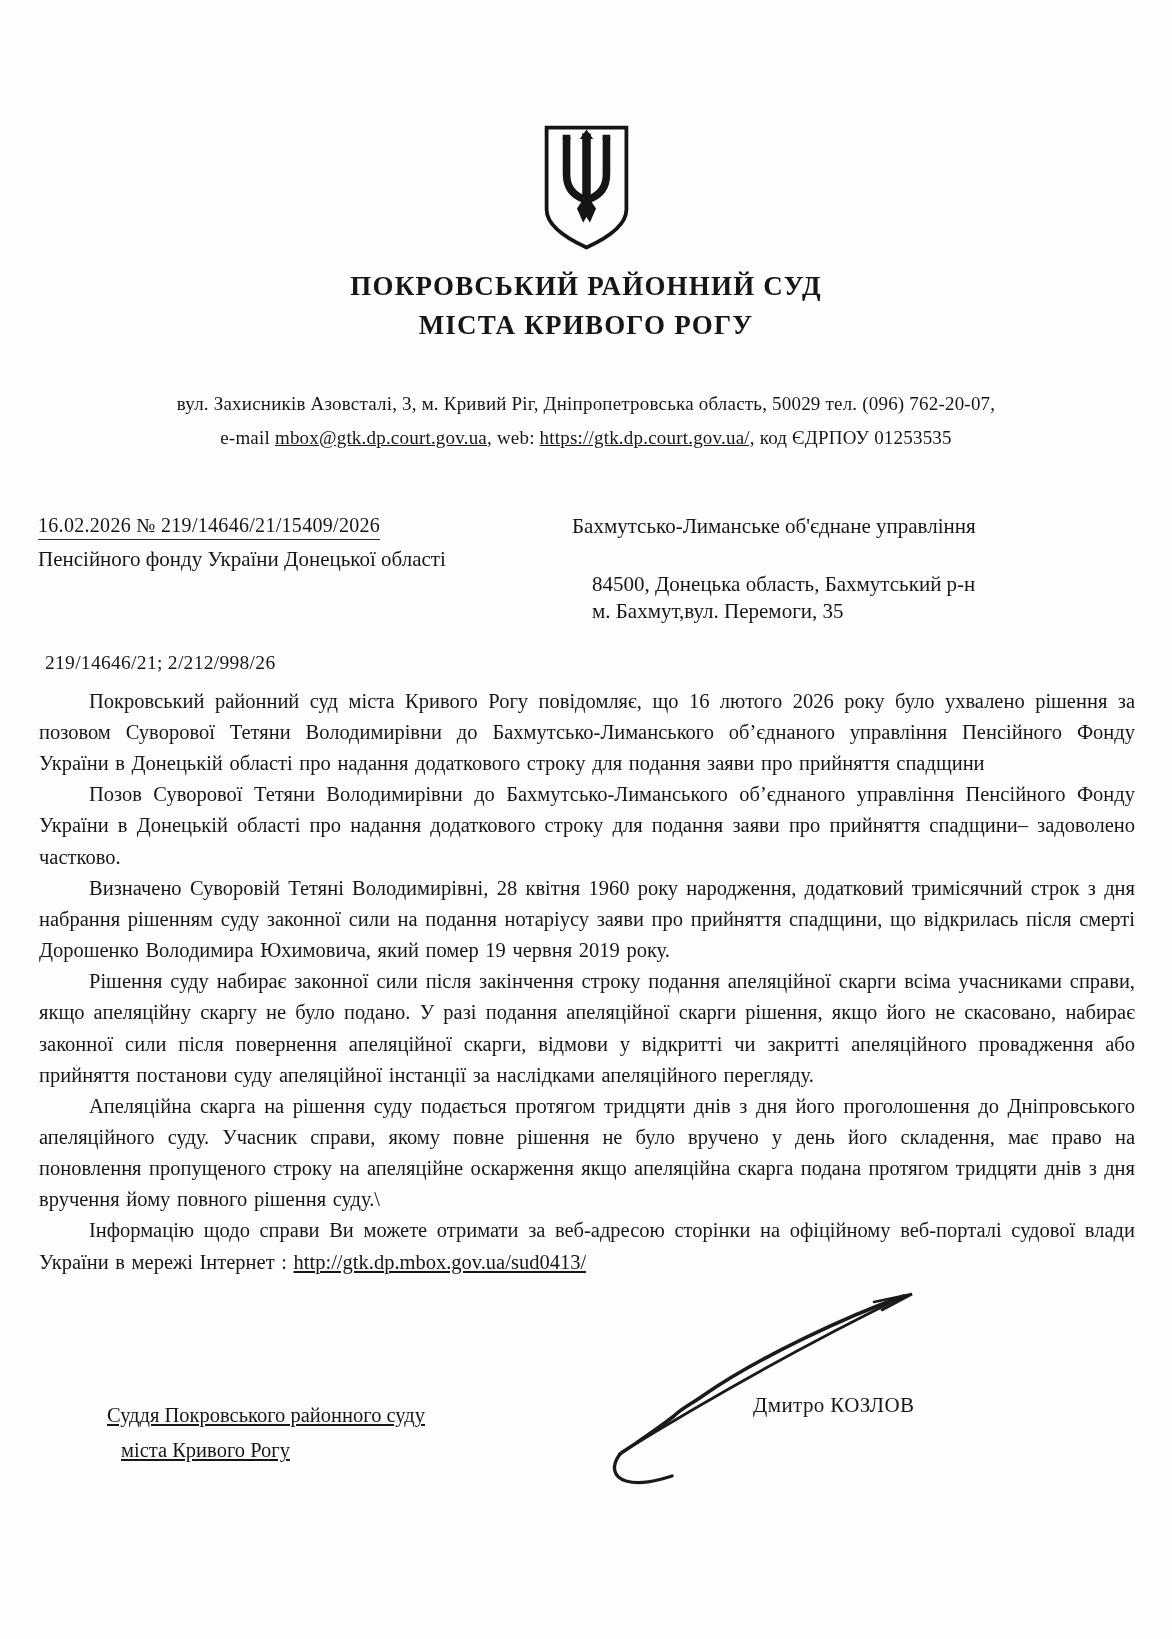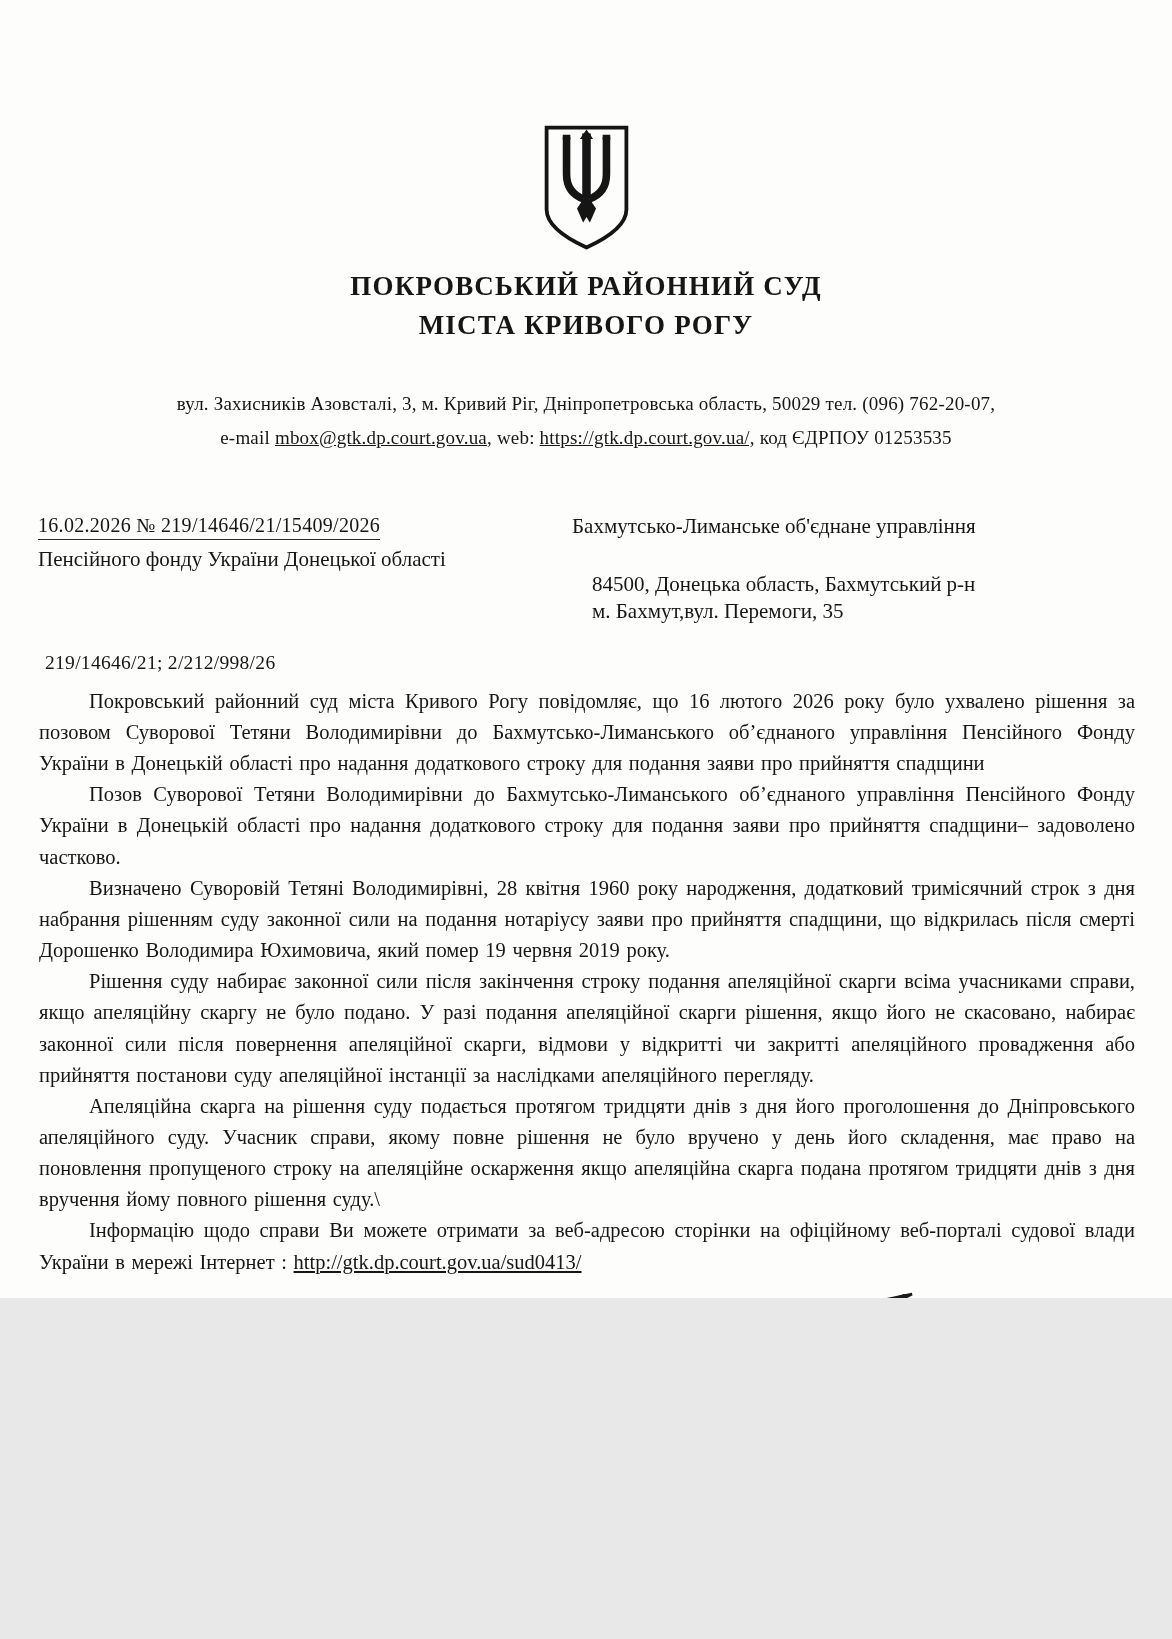--- a/index.html
+++ b/index.html
@@ -1,19 +1,19 @@
 <!DOCTYPE html>
 <html><head>
 <meta charset="utf-8">
 <style>
   html,body { margin:0; padding:0; background:#e8e8e8; }
   .page {
     position: relative;
     width: 1172px;
-    height: 1298px;
+    height: 1639px;
     margin: 0 auto;
     background: #fdfdfc;
     color: #161616;
     font-family: "Liberation Serif", serif;
     overflow: hidden;
   }
   
   .emblem-wrap { padding-top: 122px; text-align: center; }
   .emblem-wrap svg { display: inline-block; }
   .court-title {
@@ -134,21 +134,21 @@
   </div>
 
   <div class="case-numbers">219/14646/21; 2/212/998/26</div>
 
   <div class="body-text">
     <p>Покровський  районний суд міста Кривого Рогу повідомляє, що 16 лютого 2026 року було ухвалено рішення за позовом Суворової Тетяни Володимирівни до Бахмутсько-Лиманського об’єднаного управління Пенсійного Фонду України в Донецькій області про надання додаткового строку для подання заяви про прийняття спадщини</p>
     <p>Позов Суворової Тетяни Володимирівни до Бахмутсько-Лиманського об’єднаного управління Пенсійного Фонду України в Донецькій області про надання додаткового строку для подання заяви про прийняття спадщини– задоволено частково.</p>
     <p>Визначено  Суворовій Тетяні  Володимирівні, 28 квітня  1960 року  народження, додатковий тримісячний строк  з дня  набрання рішенням  суду законної  сили на  подання нотаріусу  заяви про прийняття спадщини, що відкрилась після смерті Дорошенко Володимира Юхимовича, який помер 19 червня 2019 року.</p>
     <p>Рішення суду набирає законної сили після закінчення строку подання апеляційної скарги всіма учасниками справи, якщо апеляційну скаргу не було подано. У разі подання апеляційної скарги рішення, якщо його не скасовано, набирає законної сили після повернення апеляційної скарги, відмови у відкритті чи закритті апеляційного провадження або прийняття постанови суду апеляційної інстанції за наслідками апеляційного перегляду.</p>
     <p>Апеляційна скарга на рішення суду подається протягом тридцяти днів з дня його проголошення до Дніпровського апеляційного суду. Учасник справи, якому повне рішення не було вручено у день його складення, має право на поновлення пропущеного строку на апеляційне оскарження якщо апеляційна скарга подана протягом тридцяти днів з дня вручення йому повного рішення суду.\</p>
-    <p><span>Інформацію щодо справи Ви можете отримати за веб-адресою сторінки на офіційному веб-порталі судової влади України в мережі Інтернет : </span><span class="weblink-url">http://gtk.dp.court.gov.ua/sud0413/</span></p>
+    <p><span>Інформацію щодо справи Ви можете отримати за веб-адресою сторінки на офіційному веб-порталі судової влади України в мережі Інтернет : </span><span class="weblink-url">http://gtk.dp.mbox.gov.ua/sud0413/</span></p>
   </div>
 
   <svg class="signature-svg" width="345" height="220" viewBox="0 0 345 220">
     <path d="M322 16 C 265 36, 175 78, 122 115 C 108 125, 100 128, 92 136 C 70 153, 48 167, 38 174" fill="none" stroke="#1a1a1a" stroke-width="3.6" stroke-linecap="round"></path>
     <path d="M38 174 C 29 186, 31 197, 44 201 C 58 205, 74 201, 90 196" fill="none" stroke="#1a1a1a" stroke-width="3.4" stroke-linecap="round"></path>
     <path d="M40 172 Q 185 83, 322 16" fill="none" stroke="#1a1a1a" stroke-width="2.8" stroke-linecap="round"></path>
     <path d="M292 22 L 330 14 L 300 30" fill="none" stroke="#1a1a1a" stroke-width="2.6" stroke-linecap="round"></path>
   </svg>
 
   <div class="judge-title">

